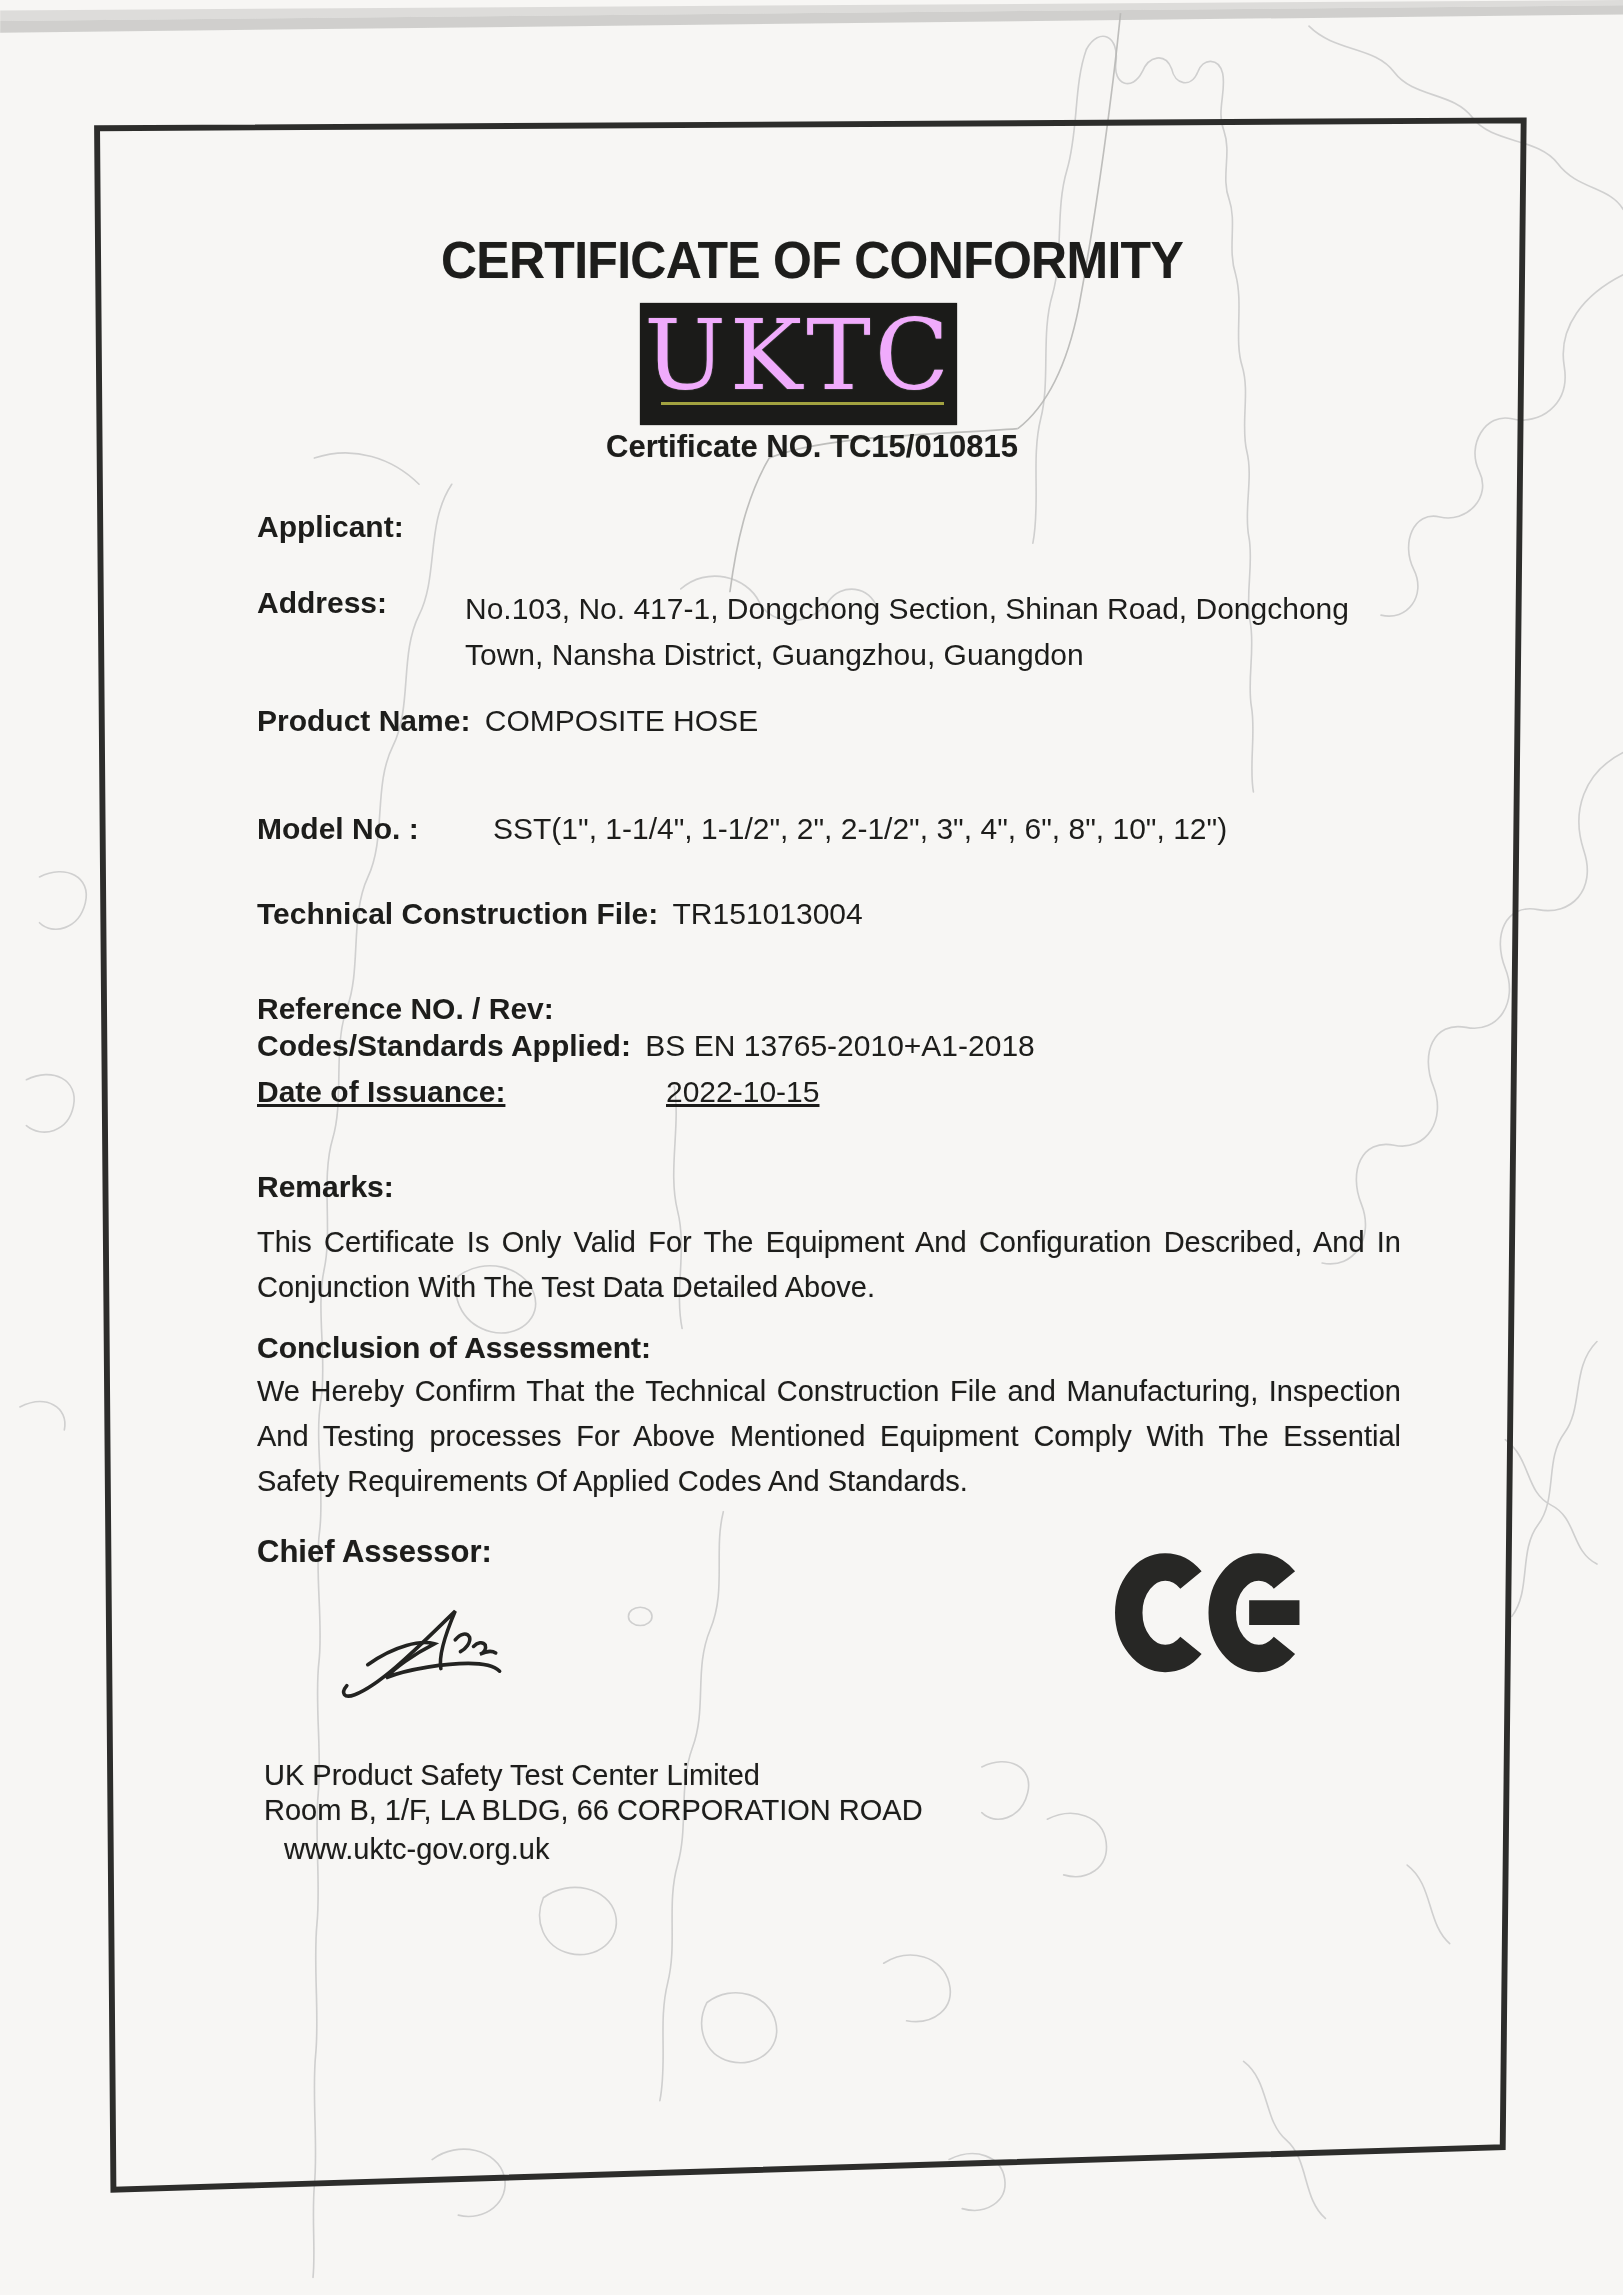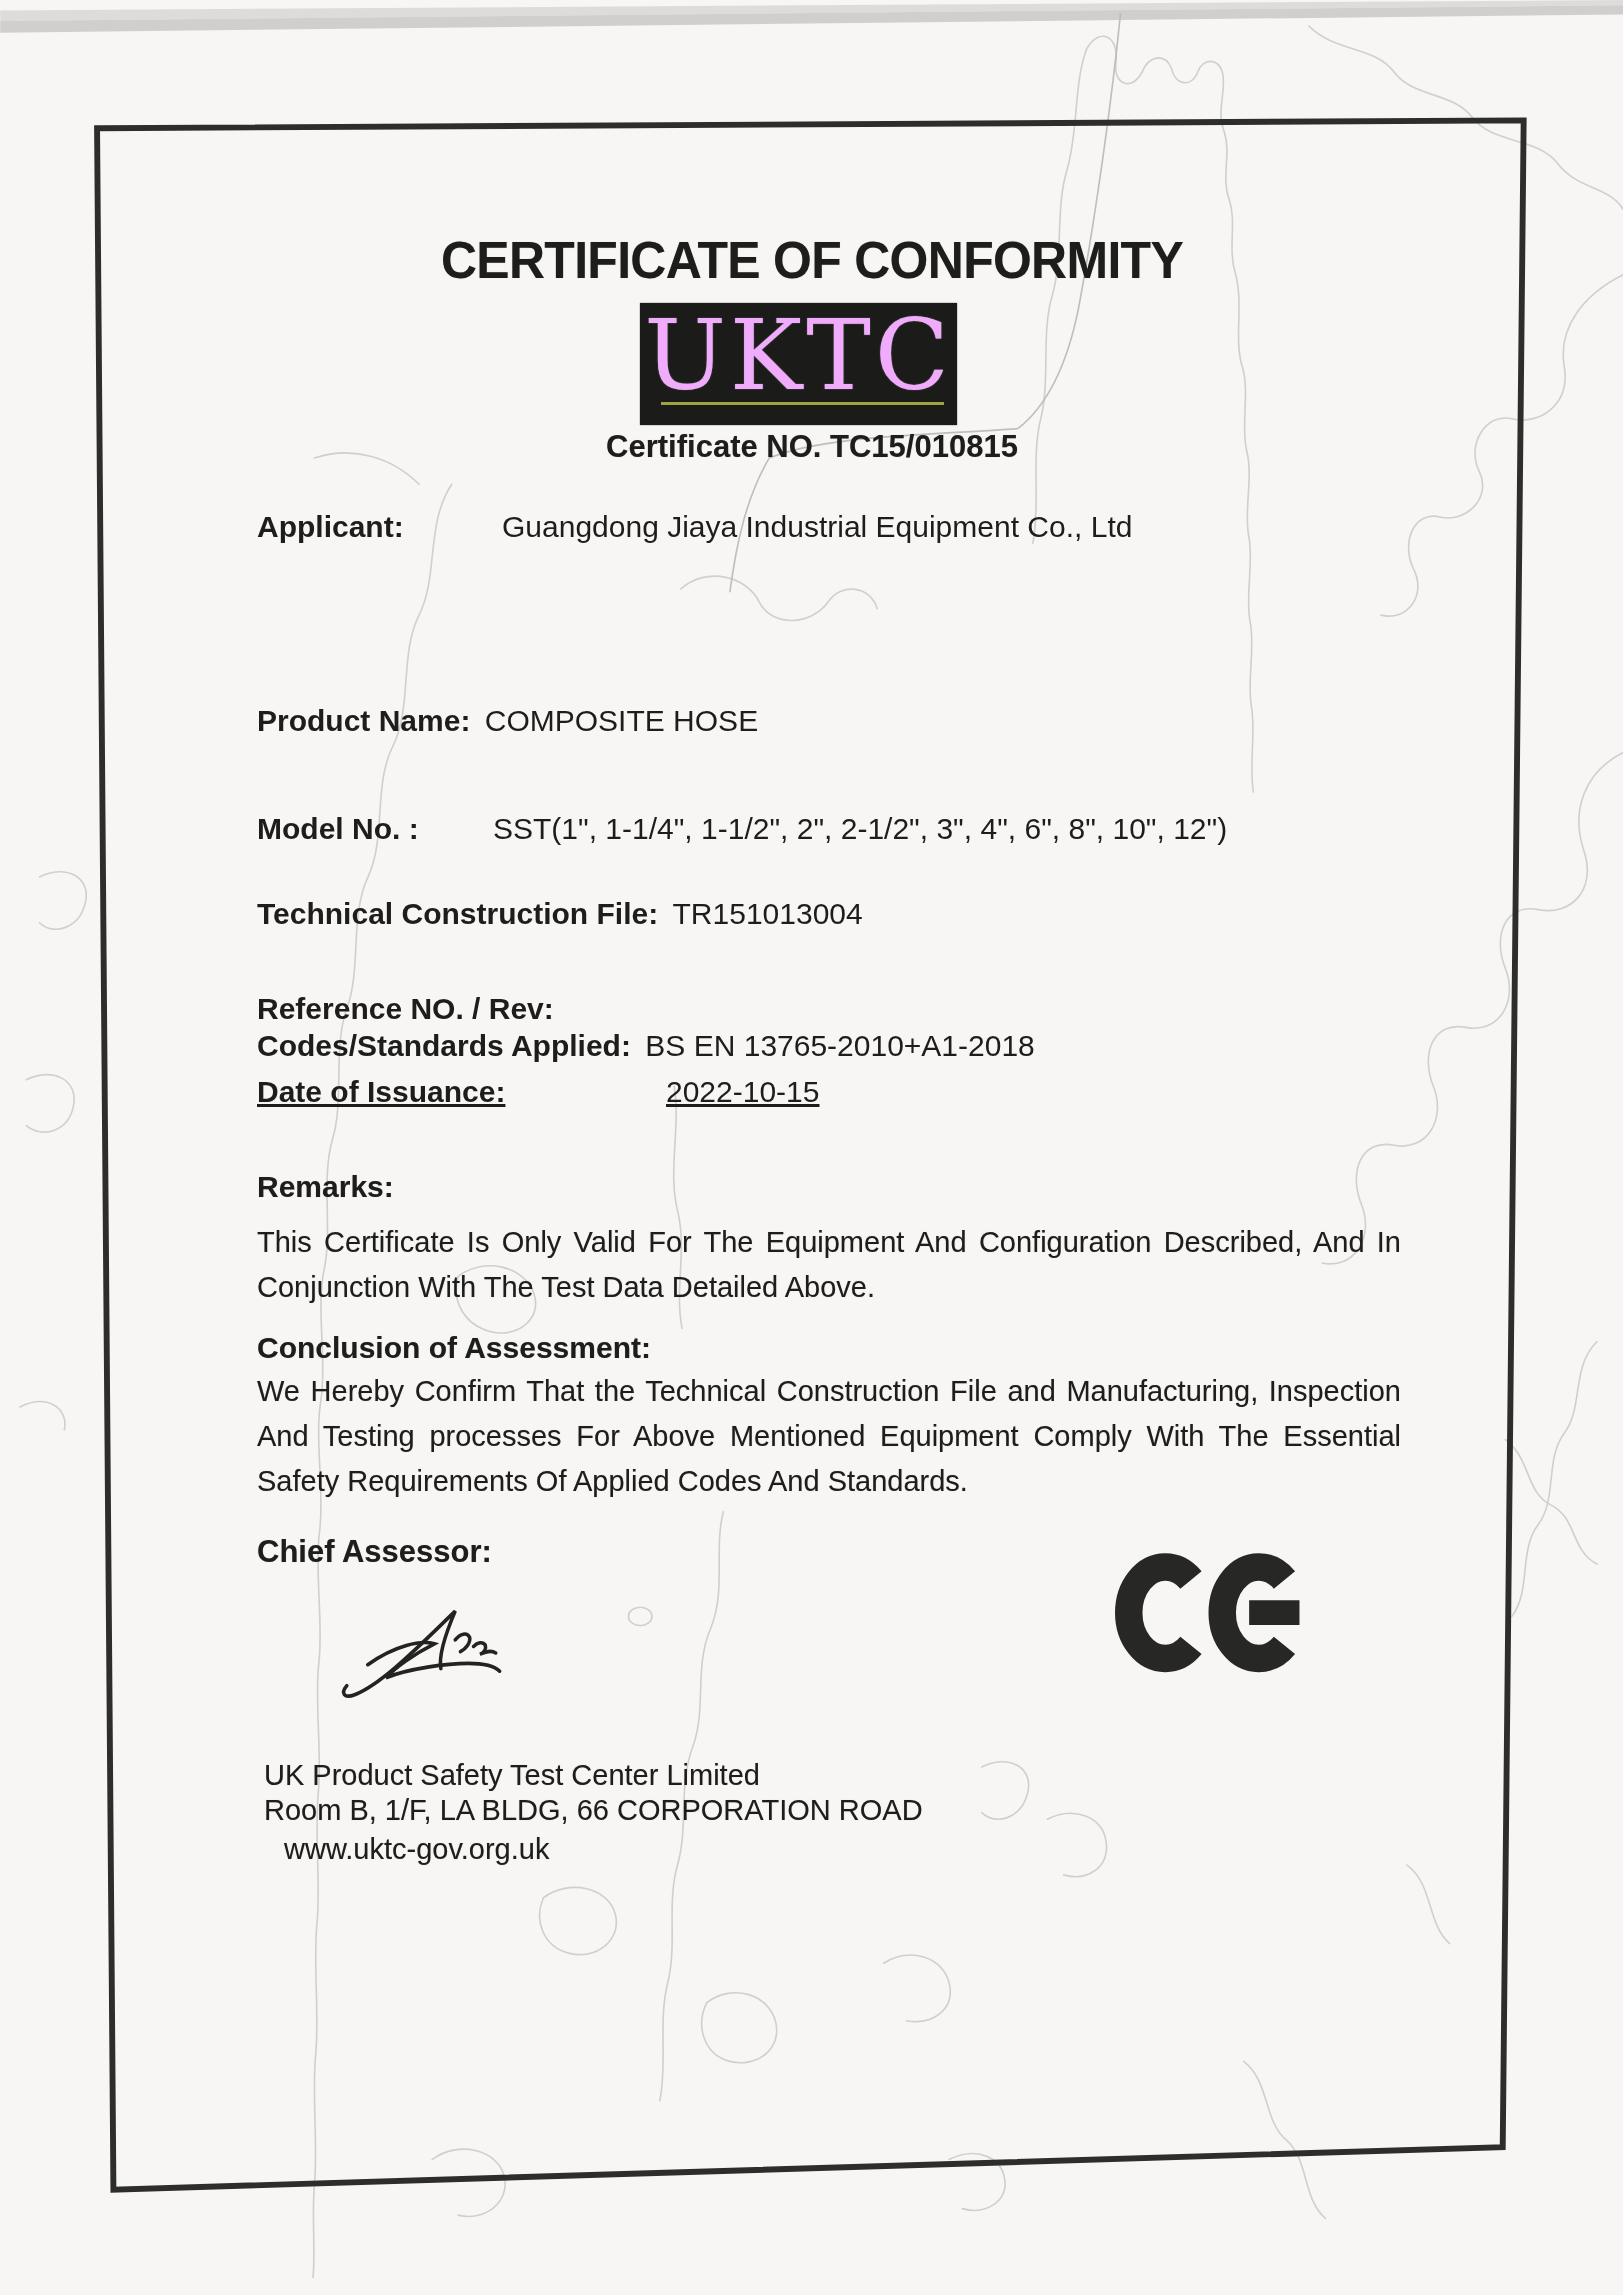--- a/index.html
+++ b/index.html
@@ -126,23 +126,26 @@
 
     <div class="logo">
       <span class="logo-text">UKTC</span>
       <span class="logo-underline"></span>
     </div>
 
     <div class="txt certno">Certificate NO. TC15/010815</div>
 
     <div class="row row-applicant">
       <span class="txt-inline lbl col-315">Applicant:</span>
-      <span class="val">Guangdong Jiaya Industrial Equipment Co., Ltd</span>
-    </div>
-
+    </div>
+
+    <div class="row row-address">
+      <span class="lbl col-315">Address:</span>
+      <span class="val address-val">No.103, No. 417-1, Dongchong Section, Shinan Road, Dongchong Town, Nansha District, Guangzhou, Guangdon</span>
+    </div>
 
     <div class="row row-product">
       <span class="lbl">Product Name:</span>
       <span class="val inline-val">COMPOSITE HOSE</span>
     </div>
 
     <div class="row row-model">
       <span class="lbl col-315">Model No. :</span>
       <span class="val">SST(1", 1-1/4", 1-1/2", 2", 2-1/2", 3", 4", 6", 8", 10", 12")</span>
     </div>

